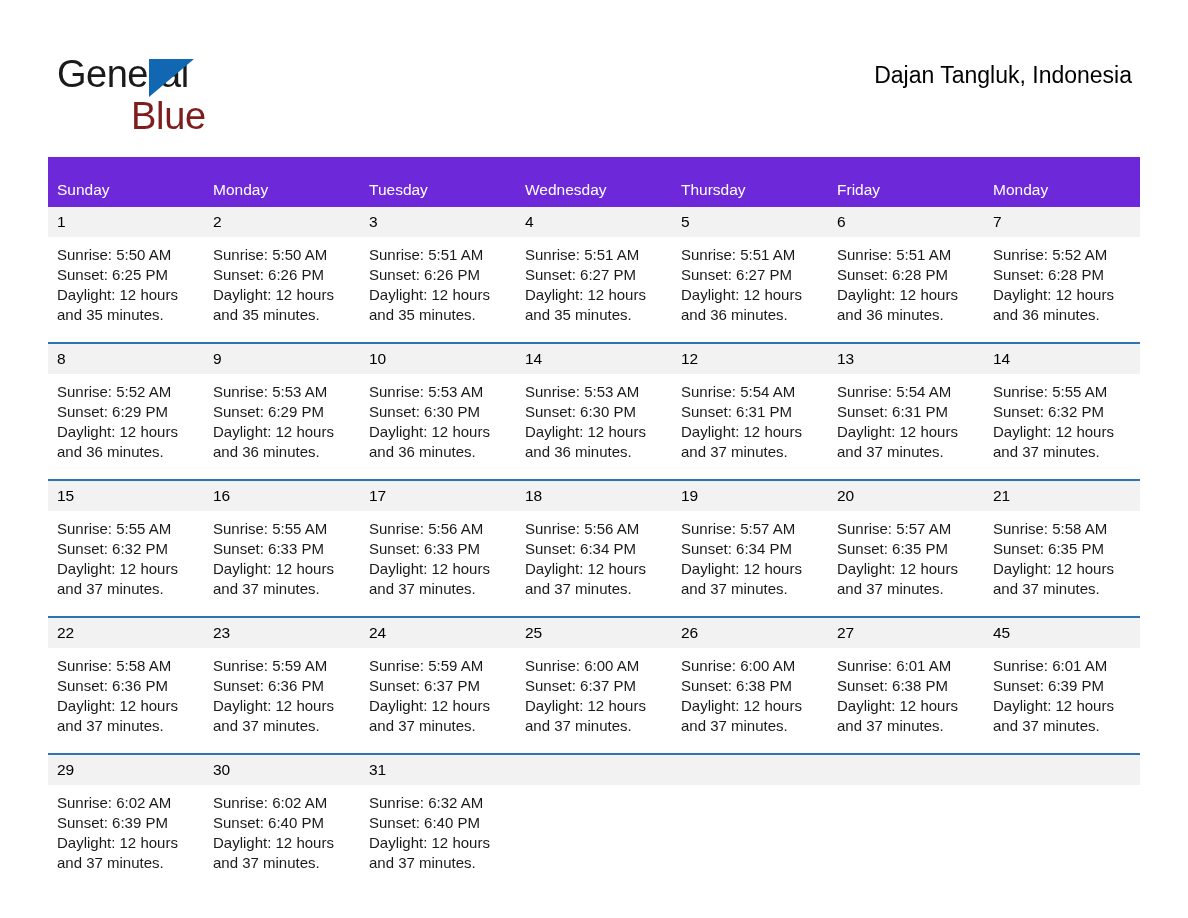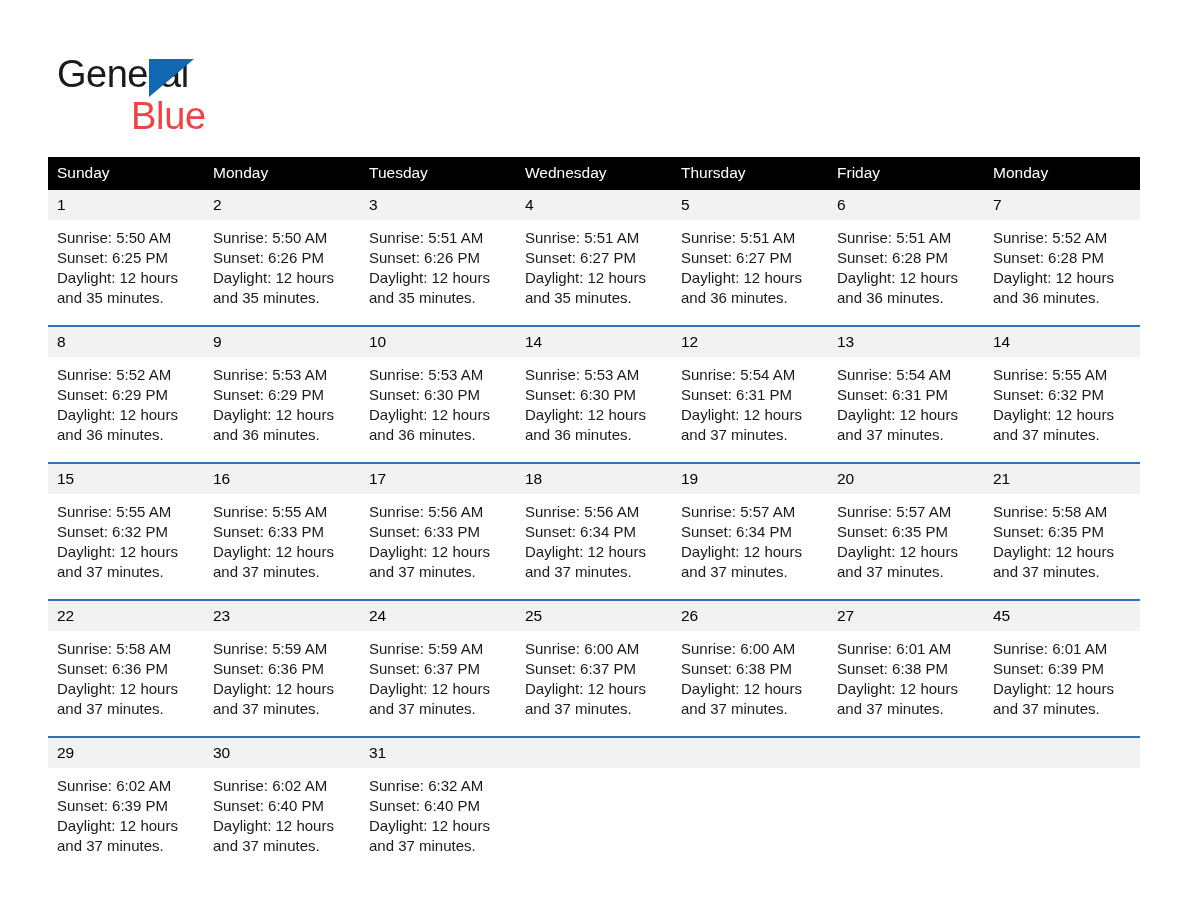--- a/index.html
+++ b/index.html
@@ -55,21 +55,21 @@
     border-left: 45px solid #1167b1;
     border-bottom: 38px solid transparent;
   }
   .logo-blue {
     position: absolute;
     left: 74px;
     top: 42px;
     font-size: 38px;
     line-height: 44px;
     letter-spacing: -0.3px;
-    color: #ef4444;
+    color: #7f1d1d;
     font-family: "Liberation Sans", sans-serif;
   }
 
   .title-block {
     position: absolute;
     right: 56px;
     top: 48px;
     text-align: right;
     width: 700px;
   }
@@ -92,26 +92,26 @@
   
   .calendar {
     position: absolute;
     left: 48px;
     top: 157px;
     width: 1092px;
     border-collapse: collapse;
     table-layout: fixed;
   }
   .calendar th {
-    background: #000000;
+    background: #6d28d9;
     color: #ffffff;
     font-weight: normal;
     font-size: 15.5px;
     text-align: left;
-    padding: 7px 0 8px 9px;
+    padding: 24px 0 8px 9px;
     height: 17px;
     border: none;
   }
   .calendar td {
     vertical-align: top;
     padding: 0;
     border: none;
     border-top: 2px solid #2e74b5;
     width: 156px;
   }
@@ -152,20 +152,21 @@
 
   <div class="header">
 
     <div class="logo">
       <span class="logo-general">General</span>
       <span class="logo-triangle"></span>
       <span class="logo-blue">Blue</span>
     </div>
 
     <div class="title-block">
+      <h2 class="cal-subtitle">Dajan Tangluk, Indonesia</h2>
     </div>
 
   </div>
 
   <table class="calendar">
     <thead>
       <tr>
         <th>Sunday</th>
         <th>Monday</th>
         <th>Tuesday</th>

